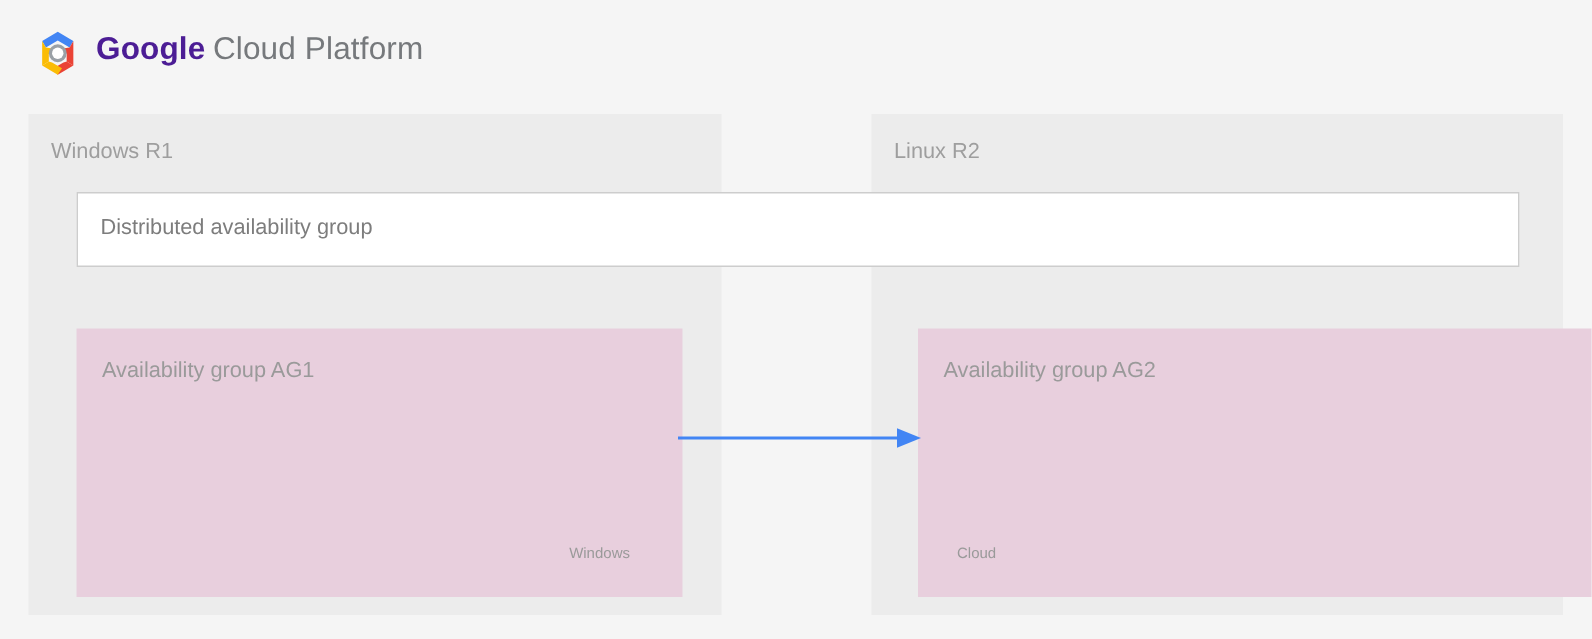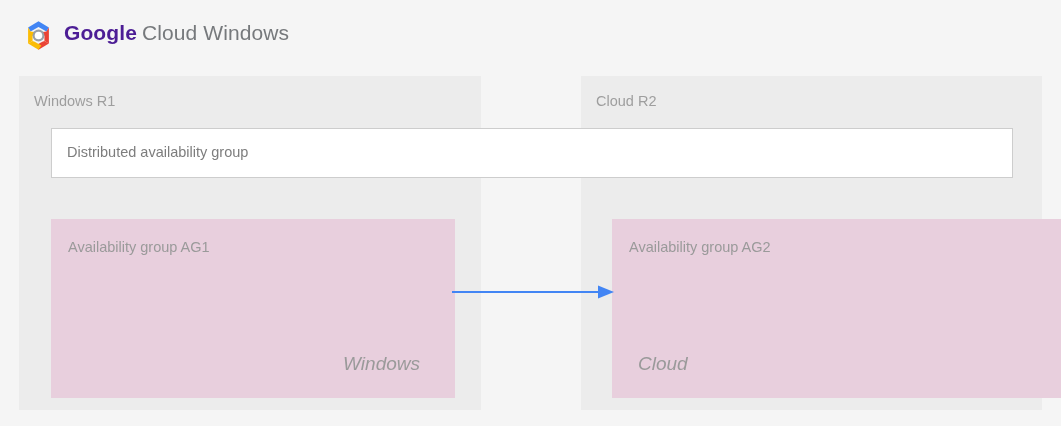--- a/index.html
+++ b/index.html
@@ -111,24 +111,23 @@
     position: absolute;
     top: 20px;
     left: 17px;
     font-size: 14.5px;
     color: #9a9a9a;
     white-space: nowrap;
   }
   .os-label {
     position: absolute;
     bottom: 23px;
-    font-size: 19px;
+    font-size: 10px;
     color: #9a9a9a;
     white-space: nowrap;
-    font-style: italic;
   }
   .ag-box.ag1 .os-label { right: 35px; }
   .ag-box.ag2 .os-label { left: 26px; }
 
   
   .arrow {
     position: absolute;
     left: 452px;
     top: 282px;
     width: 163px;
@@ -146,30 +145,30 @@
         <path d="M20 2.6 L32.6 10.2 L29.6 15.3 L20 9.6 L10.4 15.3 L7.4 10.2 Z" fill="#4285f4"></path>
         <path d="M32.6 10.2 L32.6 29.8 L27.2 26.6 L27.2 20.6 L24.2 16.1 L29.6 15.3 Z" fill="#ea4335"></path>
         <path d="M32.6 29.8 L20 37.4 L16.6 32.2 L24.6 27.5 L27.2 26.6 Z" fill="#ea4335"></path>
         <path d="M7.4 10.2 L7.4 29.8 L12.8 26.6 L12.8 20.6 L15.8 16.1 L10.4 15.3 Z" fill="#fbbc05"></path>
         <path d="M7.4 29.8 L20 37.4 L23.4 32.2 L15.4 27.5 L12.8 26.6 Z" fill="#fbbc05"></path>
         <circle cx="20" cy="20" r="7.2" fill="#9aa0a6"></circle>
         <circle cx="20" cy="20" r="4.6" fill="#ffffff"></circle>
       </svg>
     </span>
     <div class="brand">
-      <span class="b1">Google</span><span class="b2">Cloud Windows</span>
+      <span class="b1">Google</span><span class="b2">Cloud Platform</span>
     </div>
   </div>
 
   <div class="region r1">
     <span class="region-label">Windows R1</span>
   </div>
 
   <div class="region r2">
-    <span class="region-label">Cloud R2</span>
+    <span class="region-label">Linux R2</span>
   </div>
 
   <div class="dag-box">
     <span class="dag-label">Distributed availability group</span>
   </div>
 
   <div class="ag-box ag1">
     <span class="ag-title">Availability group AG1</span>
     <span class="os-label">Windows</span>
   </div>

